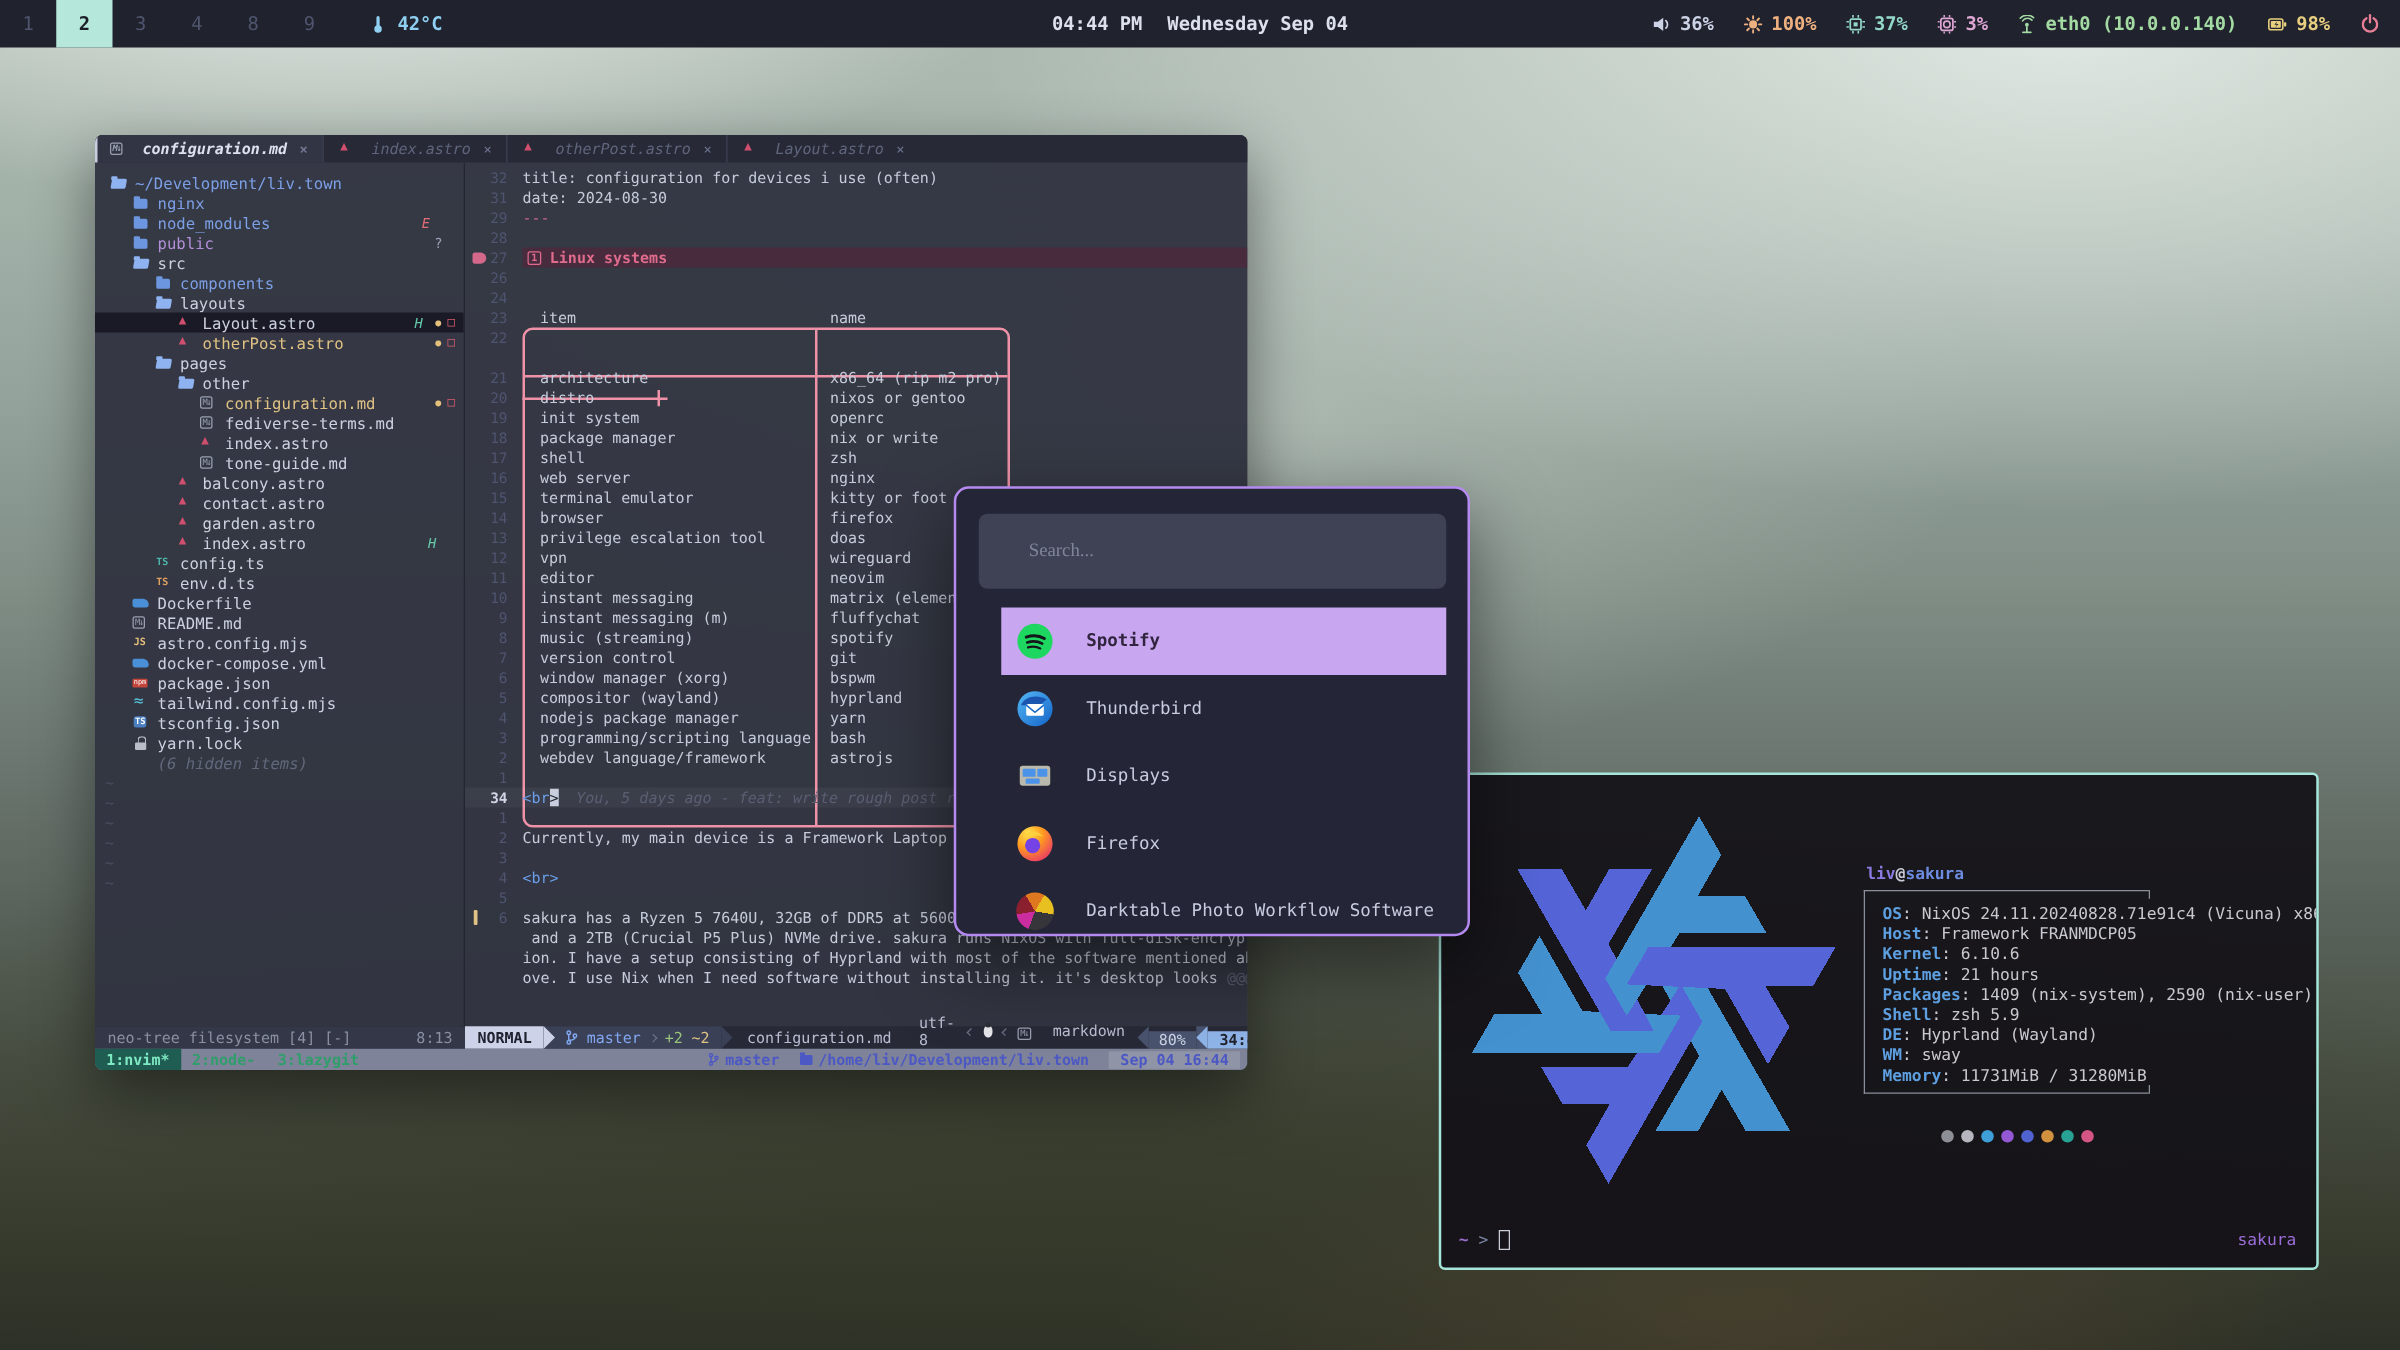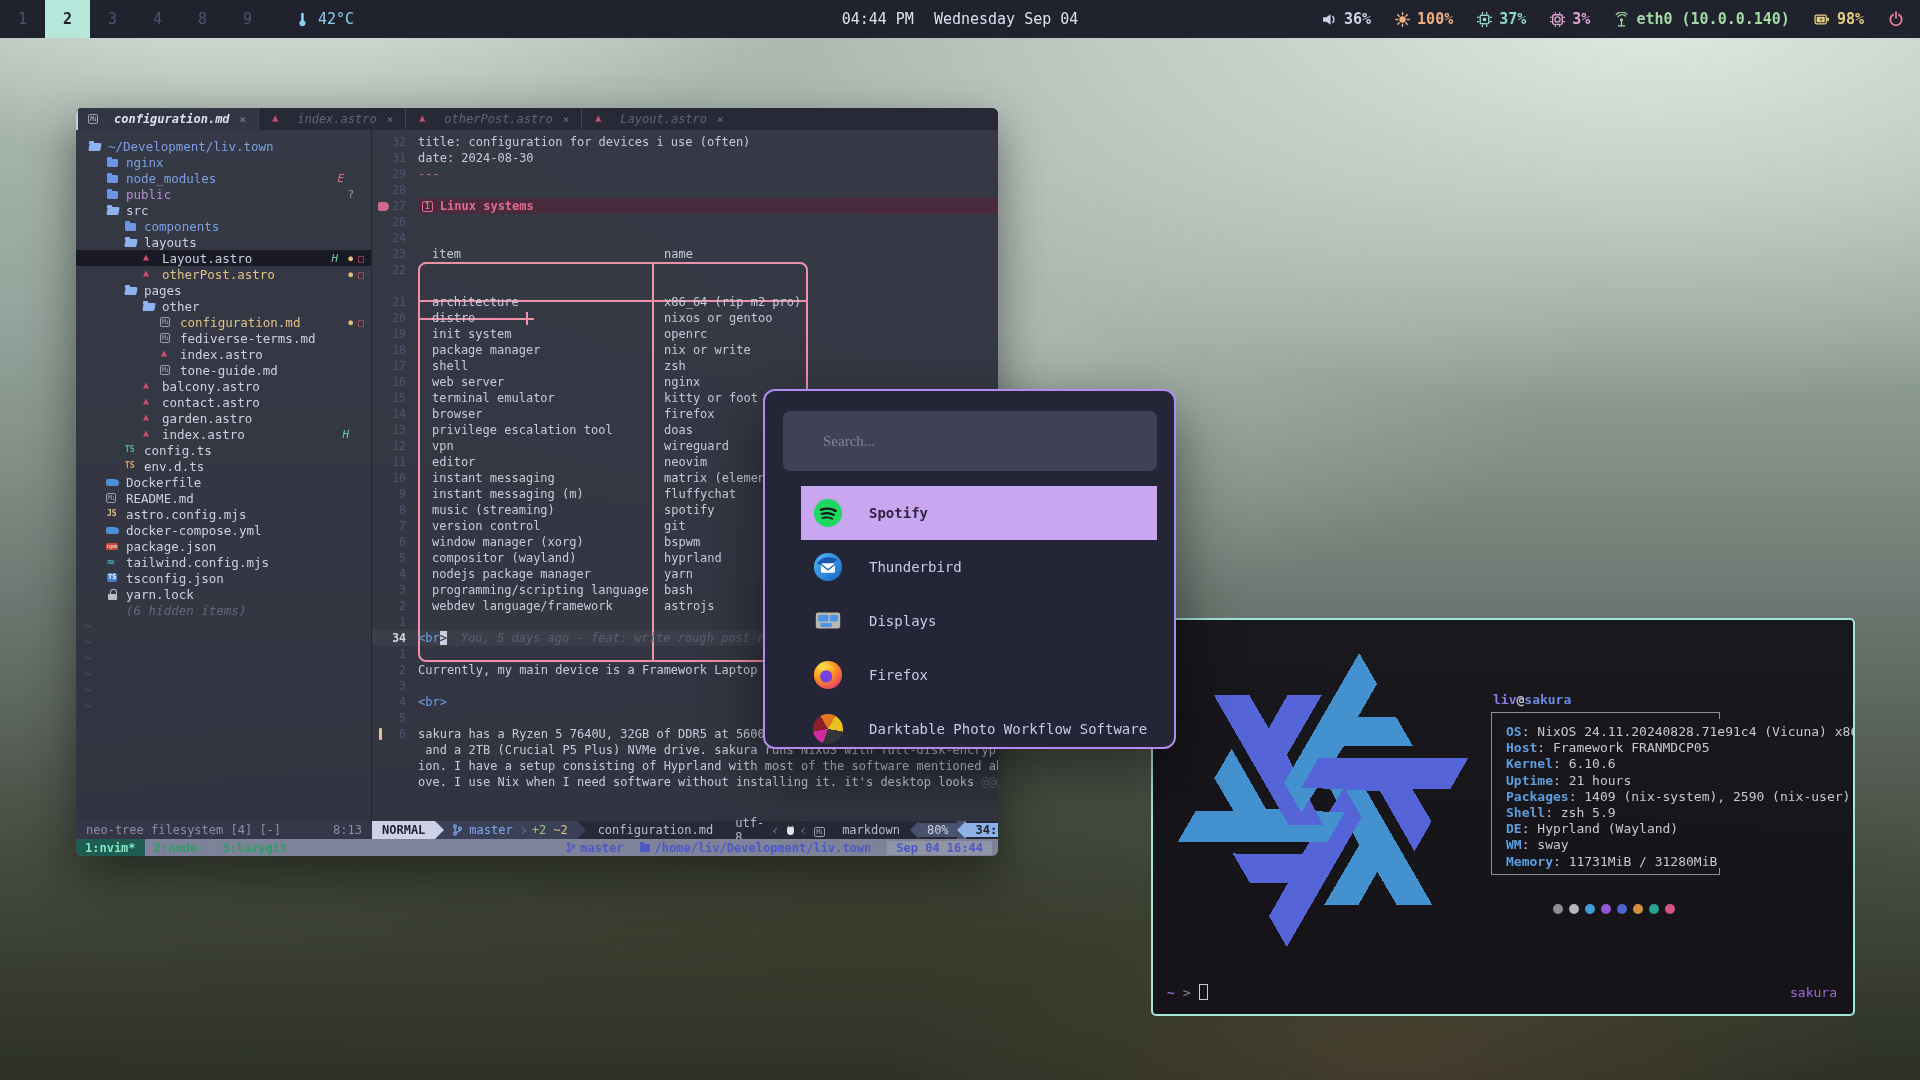--- a/index.html
+++ b/index.html
@@ -14,22 +14,22 @@
       radial-gradient(700px 260px at 72% 97%, rgba(96,76,52,.55), rgba(96,76,52,0) 70%),
       linear-gradient(180deg,#aebbb2 0%,#a2b1a8 16%,#93a29a 30%,#7f8d85 44%,#6b7770 56%,#59625a 68%,#474e41 80%,#363b2e 92%,#2c3026 100%);
   }
   .rows-host{display:contents}
 
   
   .topbar{position:absolute;left:0;top:0;width:1920px;height:38px;background:#20222e;display:flex;align-items:center;z-index:50;color:#cdd3e6}
   .ws-host{display:flex;height:38px}
   .ws{width:45px;height:38px;display:flex;align-items:center;justify-content:center;font-size:15px;color:#4e556c;cursor:default}
   .ws.selected{background:#b5e8da;color:#1c1e2a;font-weight:bold}
-  .temp{display:flex;align-items:center;gap:7px;margin-left:26px;color:#8fd0f2;font-size:15px;font-weight:normal}
-  .clock{position:absolute;left:50%;transform:translateX(-50%);display:flex;gap:20px;font-size:15px;font-weight:normal;color:#dde1ee}
+  .temp{display:flex;align-items:center;gap:7px;margin-left:26px;color:#8fd0f2;font-size:15px;font-weight:bold}
+  .clock{position:absolute;left:50%;transform:translateX(-50%);display:flex;gap:20px;font-size:15px;font-weight:bold;color:#dde1ee}
   .modules{margin-left:auto;display:flex;align-items:center;gap:24px;padding-right:16px;font-size:15px;font-weight:bold}
   .mod{display:flex;align-items:center;gap:7px}
   .m-vol{color:#cdd3e6}.m-bri{color:#efb080}.m-cpu{color:#93d7c8}.m-gpu{color:#dda6d4}.m-net{color:#a3dba3}.m-bat{color:#e8cf7f}.m-pow{color:#e87f96}
 
   
   .ed-win{position:absolute;left:76px;top:108px;width:922px;height:748px;border-radius:6px;overflow:hidden;background:rgba(50,53,65,.97);box-shadow:0 18px 48px rgba(0,0,0,.45);z-index:20;display:flex;flex-direction:column;font-size:12px;color:#c6cbda}
   .tabs{height:22px;background:#272936;display:flex;flex:none;align-items:stretch}
   .tab{display:flex;align-items:center;gap:6px;padding:0 12px;color:#5f657c;font-style:italic}
   .tab+.tab{border-left:1px solid #3e4254}
   .tab.selected{background:#323544;color:#dde0ed;font-weight:bold;box-shadow:inset 2px 0 0 #c8cde0}
@@ -94,21 +94,21 @@
   .sl-tree .spacer{flex:1}
   .sl-mode{background:#cdd2e8;color:#20222f;font-weight:bold;display:flex;align-items:center;padding:0 10px}
   .tri{width:0;height:0;border-top:9px solid transparent;border-bottom:9px solid transparent}
   .tri-r1{border-left:9px solid #cdd2e8;background:#3a4056}
   .seg-branch{background:#3a4056;display:flex;align-items:center;gap:7px;padding:0 9px;color:#82a7f0}
   .tri-r2{border-left:9px solid #3a4056}
   .chev{width:5px;height:5px;border-right:1.5px solid #6a7186;border-top:1.5px solid #6a7186;display:inline-block}
   .chev.r{transform:rotate(45deg)}.chev.l{transform:rotate(-135deg)}
   .d-add{color:#98c379}.d-mod{color:#dfc284}
   .sl-file{display:flex;align-items:center;padding:0 12px;color:#b8bdd0}
-  .sl-right{margin-left:auto;display:flex;align-items:center}
+  .sl-right{margin-left:auto;display:flex;align-items:flex-end}
   .sl-enc{display:flex;align-items:center;gap:8px;color:#b8bdd0;padding:0 10px}
   .linux-dot{width:8px;height:10px;background:#e6e6ea;border-radius:50% 50% 45% 45%;position:relative;display:inline-block}
   .linux-dot::before{content:"";position:absolute;top:-2px;left:1.5px;width:5px;height:4px;background:#2c2e38;border-radius:50%}
   .tri-l1{border-right:9px solid #49536e}
   .seg-pct{background:#49536e;color:#cdd3e6;display:flex;align-items:center;padding:0 8px}
   .tri-l2{border-right:9px solid #8fb4e8;background:#49536e}
   .seg-loc{background:#8fb4e8;color:#20222e;font-weight:bold;display:flex;align-items:center;padding:0 10px}
 
   
   .tmux{height:17px;flex:none;background:#7e8399;display:flex;align-items:stretch;font-size:12px;font-weight:bold}

